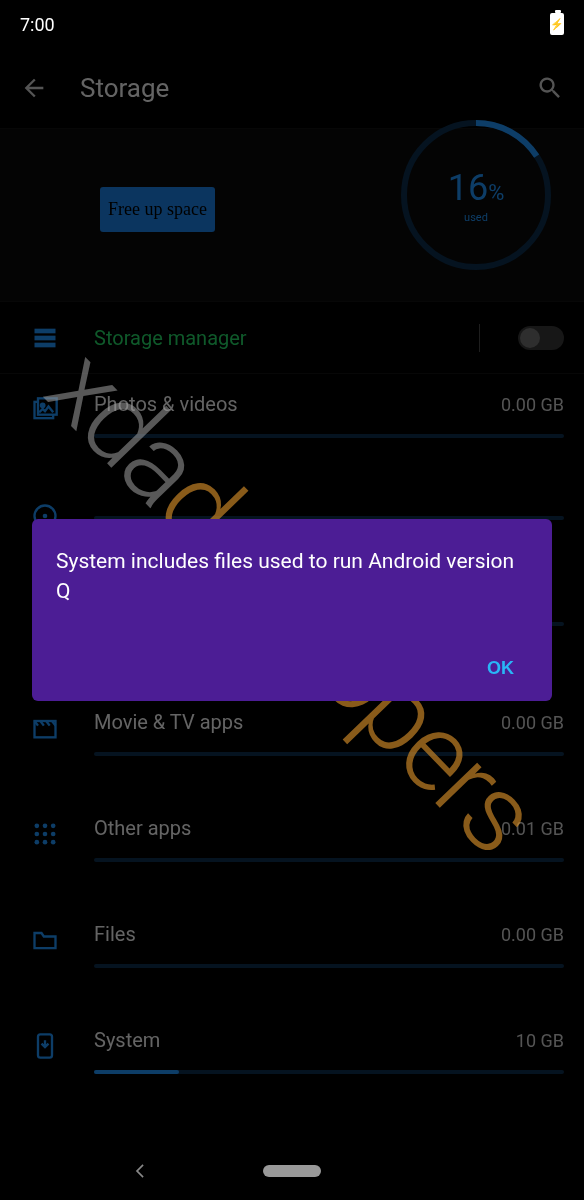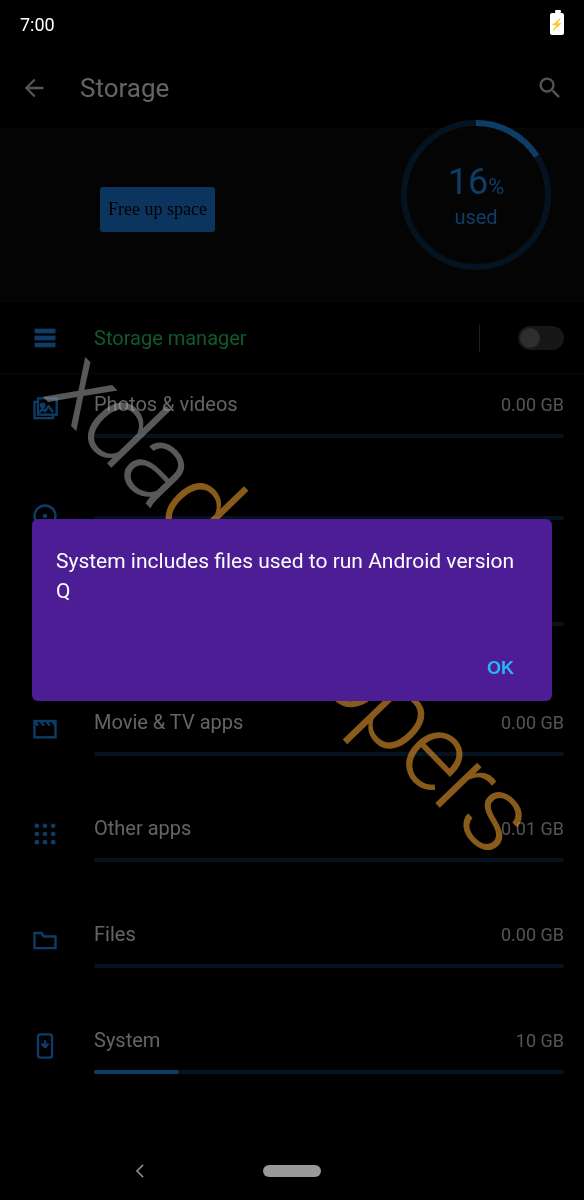--- a/index.html
+++ b/index.html
@@ -72,21 +72,21 @@
     font-family: Liberation Serif, serif;
   }
   .ring {
     position: absolute;
     right: 28px;
     top: -14px;
     width: 160px; height: 160px;
   }
   .ring .pct { position:absolute; inset:0; display:flex; flex-direction:column; align-items:center; justify-content:center; color:#1e88e5;}
   .ring .pct .n { font-size: 36px; }
-  .ring .pct .u { font-size: 20px; margin-top:2px;}
+  .ring .pct .u { font-size: 11px; margin-top:2px;}
   .row {
     display:flex; align-items:center;
     padding: 0 20px;
     height: 72px;
     gap: 24px;
     border-bottom: 1px solid #111;
   }
   .row .icon { width: 50px; display:flex; justify-content:center; color:#1e88e5;}
   .row .label { flex:1; font-size: 20px; color:#22c55e;}
   .divider-v { width:1px; height:28px; background:#444; margin-right:14px;}

